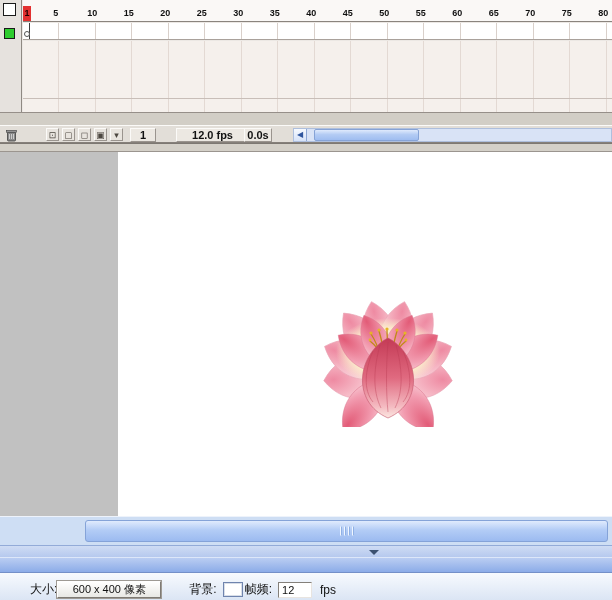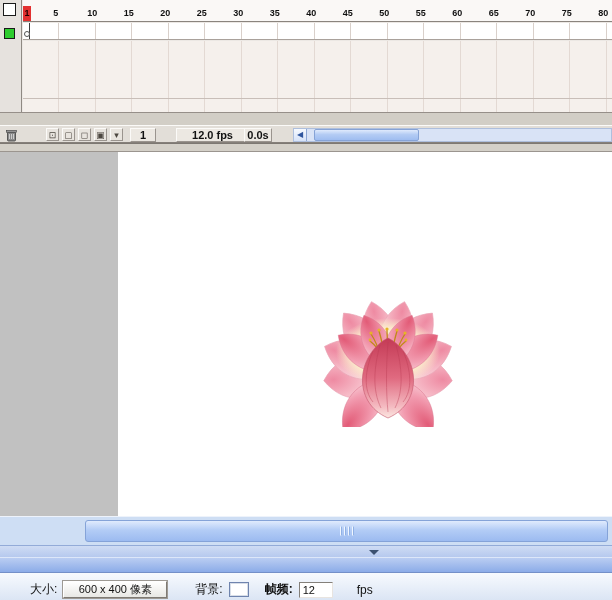--- a/index.html
+++ b/index.html
@@ -65,28 +65,28 @@
   .collapse-btn { position:absolute; left:352px; top:2px; width:44px; height:8px; display:flex; align-items:center; justify-content:center; cursor:pointer; }
   .collapse-arrow { width:0; height:0; border-left:5px solid transparent; border-right:5px solid transparent; border-top:5px solid #3c5170; }
 
   .panel-titlebar { position:absolute; top:557px; left:0; width:612px; height:16px;
     background:linear-gradient(#bacdf2,#8cace8); border-top:1px solid #dde7f9; border-bottom:1px solid #7490c8; }
 
   
   .props { position:absolute; top:573px; left:0; width:612px; height:27px; background:linear-gradient(#f7fafe,#dbe5f4); }
   .props-inner { position:absolute; left:30px; top:8px; display:flex; align-items:center; }
   .prop-label { font-size:12px; color:#111; white-space:nowrap; }
-  .size-btn { margin-left:6px; width:104px; height:17px; font-size:11px; color:#111; text-align:center; line-height:15px;
+  .size-btn { width:104px; height:17px; font-size:11px; color:#111; text-align:center; line-height:15px;
     background:linear-gradient(#ffffff,#e8e8e4); border:1px solid; border-color:#fff #7e7a74 #7e7a74 #fff; outline:1px solid #9e9a94; cursor:pointer; white-space:nowrap; overflow:hidden; }
   .bg-label { margin-left:28px; }
   .color-swatch { margin-left:6px; width:20px; height:15px; background:#fff; border:1px solid #6f84ae; box-shadow:inset 0 0 0 1px #d8dee8; cursor:pointer; }
-  .fr-label { margin-left:16px;font-weight:bold; }
+  .fr-label { margin-left:2px; }
   .fr-input { margin-left:6px; width:34px; height:16px; font-size:11px; font-family:"Liberation Sans",sans-serif; color:#111; padding:0 3px;
     background:#fff; border:1px solid; border-color:#84807a #e8e4e0 #e8e4e0 #84807a; }
-  .fps-unit { margin-left:24px; }
+  .fps-unit { margin-left:8px; }
 </style>
 </head>
 <body>
 
 <div class="app">
 
   <div class="timeline">
     <div class="tl-left">
       <div class="corner-box"></div>
       <div class="layer-color-box"></div>

